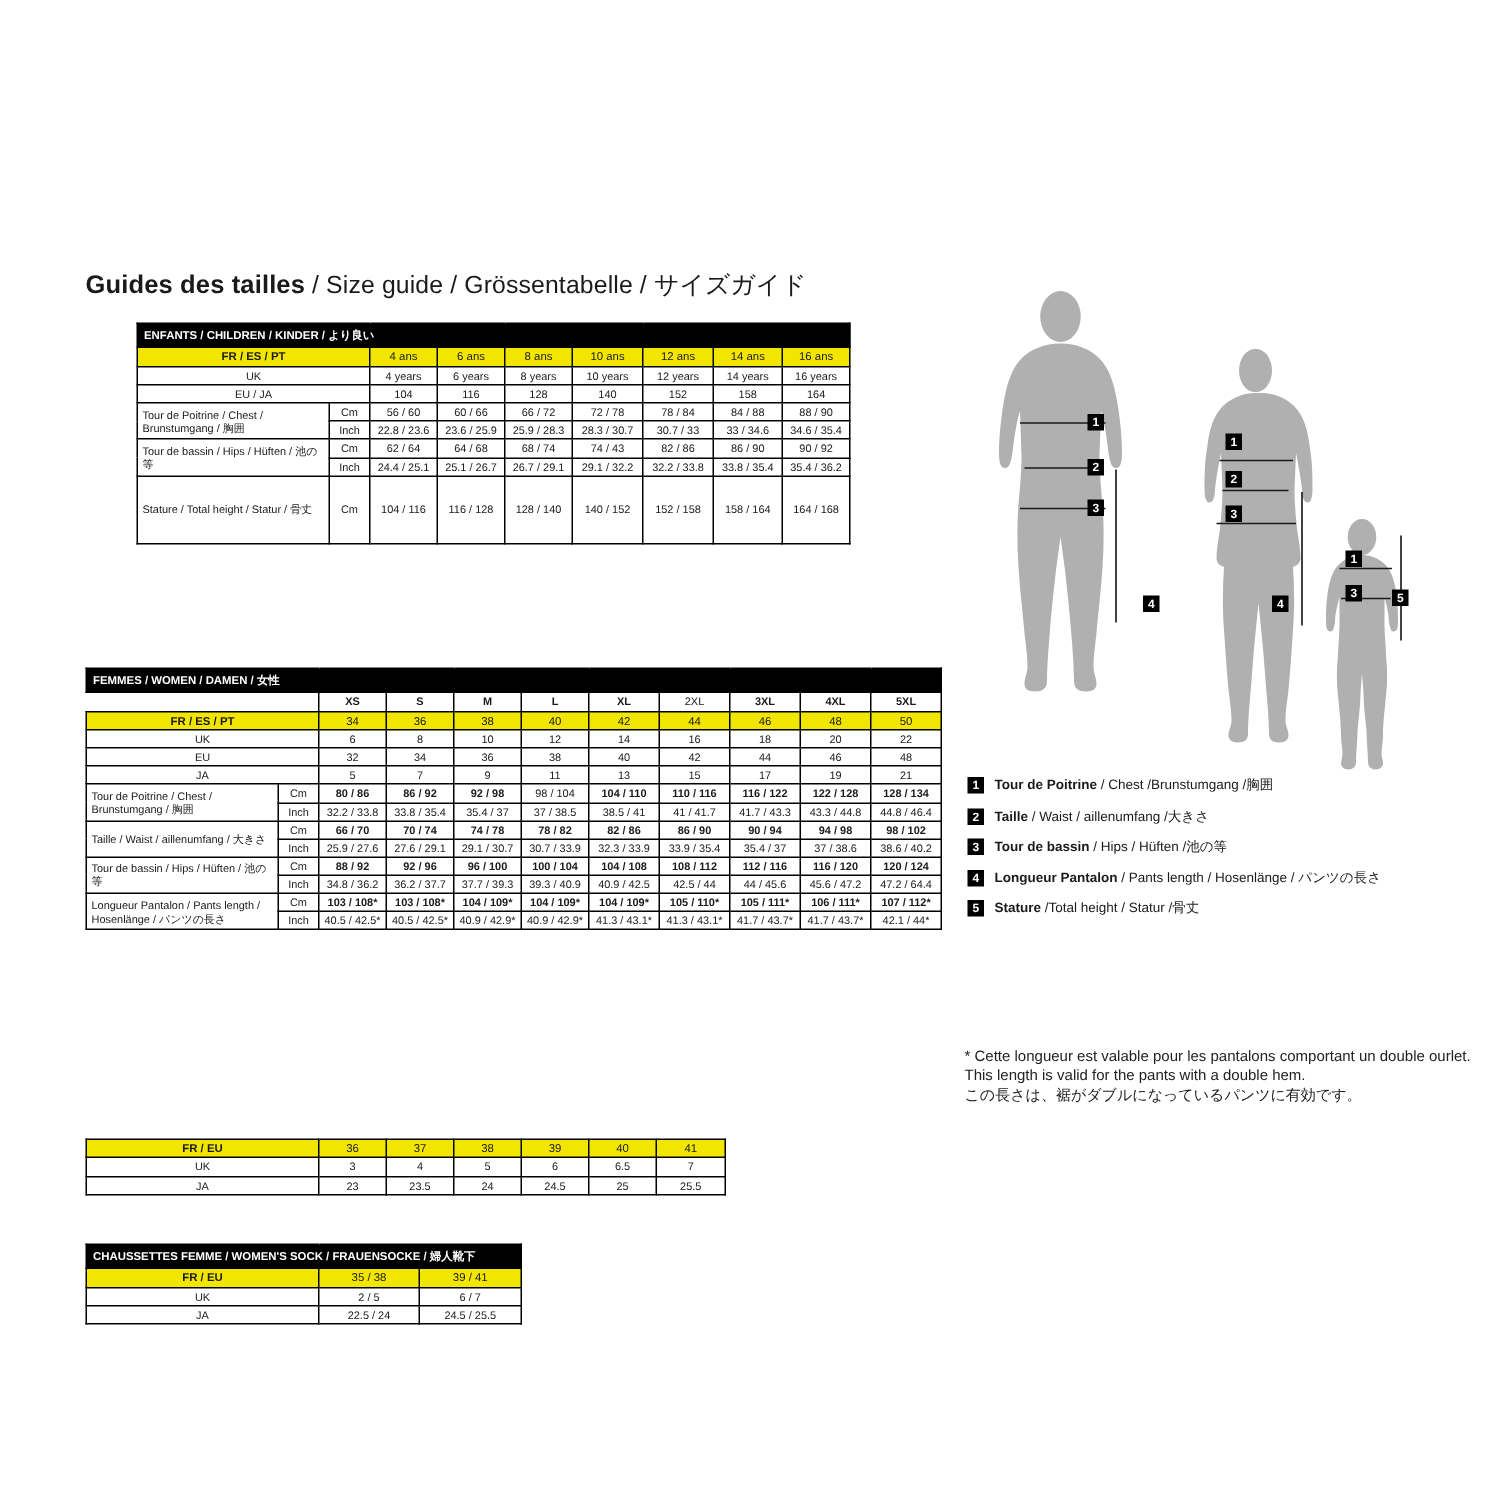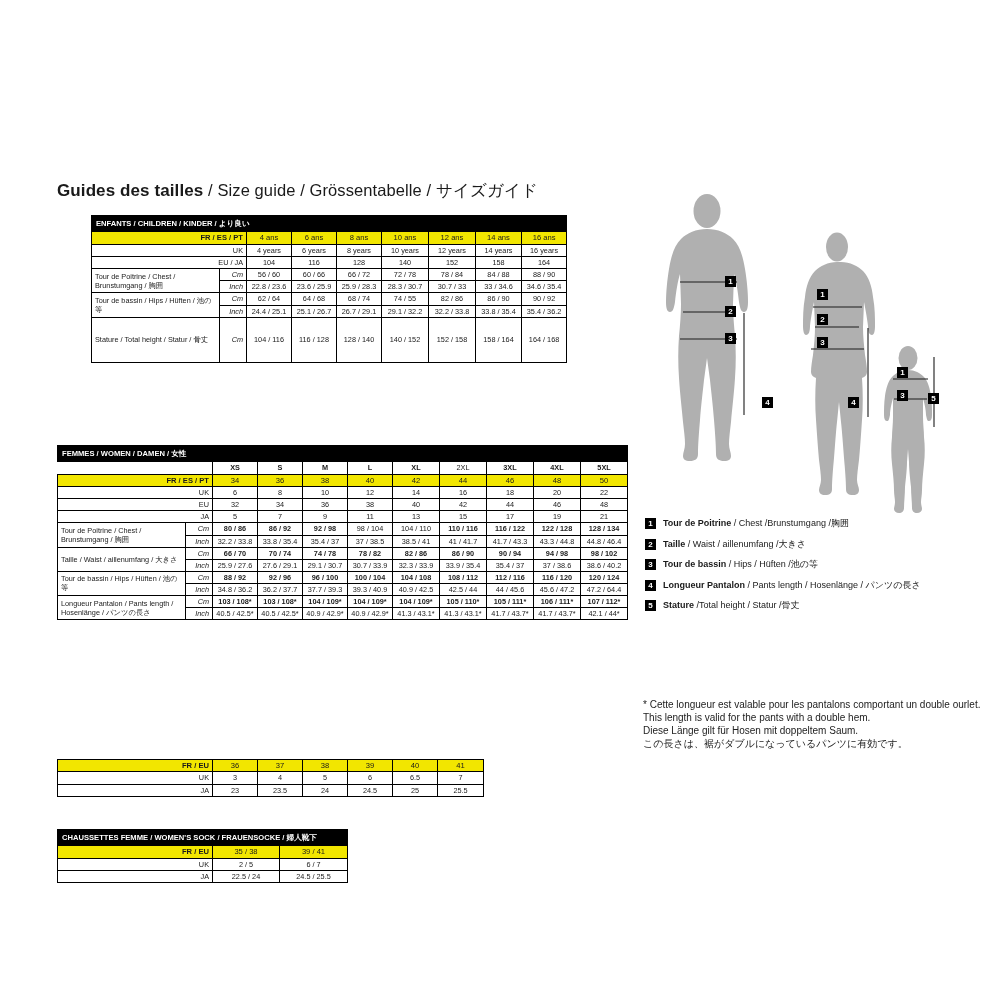--- a/index.html
+++ b/index.html
@@ -29,22 +29,22 @@
     background:#fff;
     line-height:1.25;
   }
   .hdr td{
     background:#000;color:#fff;font-size:7.6px;font-weight:bold;
     padding:3px 4px;border:1px solid #000;
   }
   .yel td{background:#f2e600;font-weight:normal;font-size:7.6px;}
   .yel td.lab{font-weight:bold;}
   .ctr{text-align:center;}
-  .lab{text-align:right;}
-  .unit{text-align:right;font-size:7px;font-style:italic;}
+  .lab{text-align:center;}
+  .unit{text-align:center;font-size:7px;}
   .rowlabel{font-size:7.3px;line-height:1.35;}
 
   
   .figure{position:absolute;left:645px;top:175px;width:330px;height:450px;}
 
   
   .badge{
     position:absolute;background:#000;color:#fff;
     font-size:8px;font-weight:bold;text-align:center;
     width:11px;height:11px;line-height:11px;
@@ -143,21 +143,21 @@
         <td class="ctr">33 / 34.6</td>
         <td class="ctr">34.6 / 35.4</td>
       </tr>
 
       <tr>
         <td class="rowlabel" rowspan="2">Tour de bassin / Hips / Hüften / 池の等</td>
         <td class="unit">Cm</td>
         <td class="ctr">62 / 64</td>
         <td class="ctr">64 / 68</td>
         <td class="ctr">68 / 74</td>
-        <td class="ctr">74 / 55</td>
+        <td class="ctr">74 / 43</td>
         <td class="ctr">82 / 86</td>
         <td class="ctr">86 / 90</td>
         <td class="ctr">90 / 92</td>
       </tr>
       <tr>
         <td class="unit">Inch</td>
         <td class="ctr">24.4 / 25.1</td>
         <td class="ctr">25.1 / 26.7</td>
         <td class="ctr">26.7 / 29.1</td>
         <td class="ctr">29.1 / 32.2</td>
@@ -260,21 +260,21 @@
         <td class="ctr">21</td>
       </tr>
 
       <tr>
         <td class="rowlabel" rowspan="2">Tour de Poitrine / Chest / Brunstumgang / 胸囲</td>
         <td class="unit">Cm</td>
         <td class="ctr" style="font-weight:bold">80 / 86</td>
         <td class="ctr" style="font-weight:bold">86 / 92</td>
         <td class="ctr" style="font-weight:bold">92 / 98</td>
         <td class="ctr" style="font-weight:normal">98 / 104</td>
-        <td class="ctr" style="font-weight:normal">104 / 110</td>
+        <td class="ctr" style="font-weight:bold">104 / 110</td>
         <td class="ctr" style="font-weight:bold">110 / 116</td>
         <td class="ctr" style="font-weight:bold">116 / 122</td>
         <td class="ctr" style="font-weight:bold">122 / 128</td>
         <td class="ctr" style="font-weight:bold">128 / 134</td>
       </tr>
       <tr>
         <td class="unit">Inch</td>
         <td class="ctr">32.2 / 33.8</td>
         <td class="ctr">33.8 / 35.4</td>
         <td class="ctr">35.4 / 37</td>
@@ -612,17 +612,16 @@
     </div>
     <div class="legend-row">
       <div class="sq">5</div>
       <div class="txt"><b>Stature</b><span> /Total height / Statur /骨丈</span></div>
     </div>
   </div>
 
   <div class="footnote">
     <div>* Cette longueur est valable pour les pantalons comportant un double ourlet.</div>
     <div>This length is valid for the pants with a double hem.</div>
-    <div>Diese Länge gilt für Hosen mit doppeltem Saum.</div>
     <div>この長さは、裾がダブルになっているパンツに有効です。</div>
   </div>
 
 </div>
 
 </body></html>

